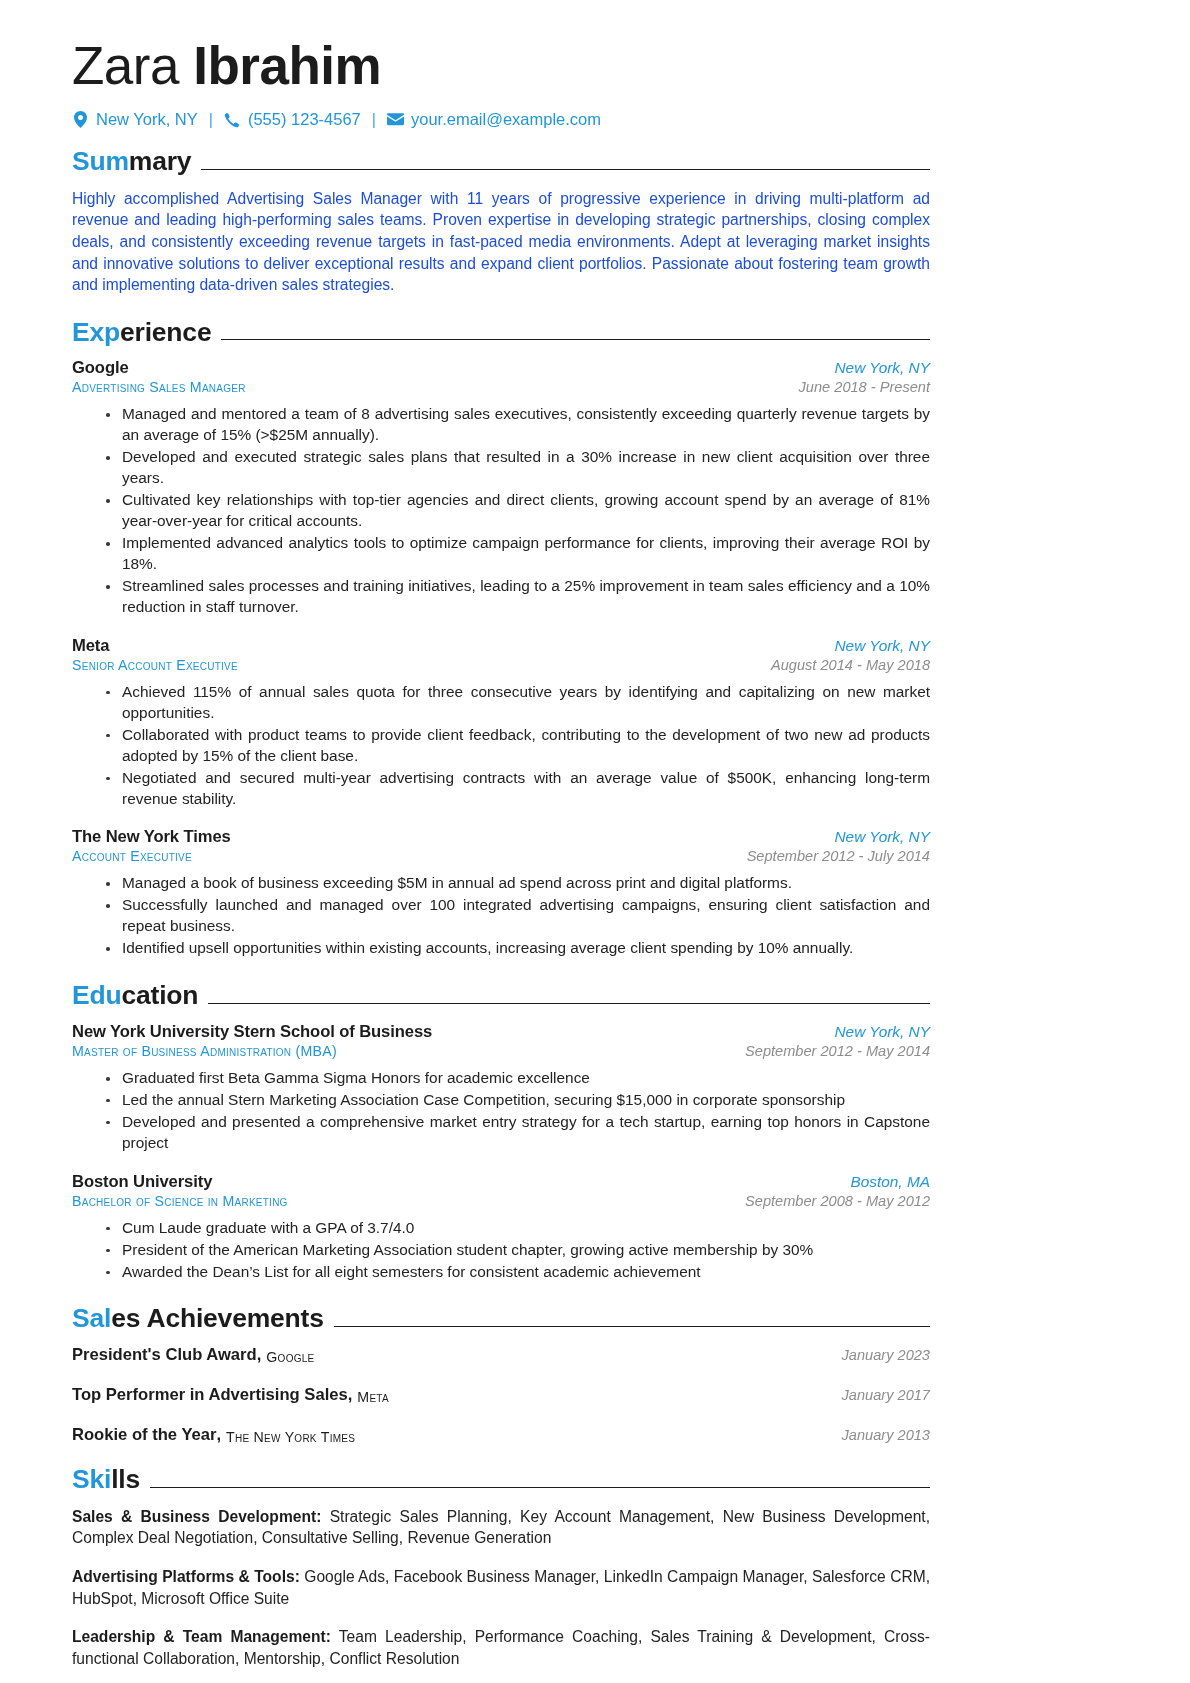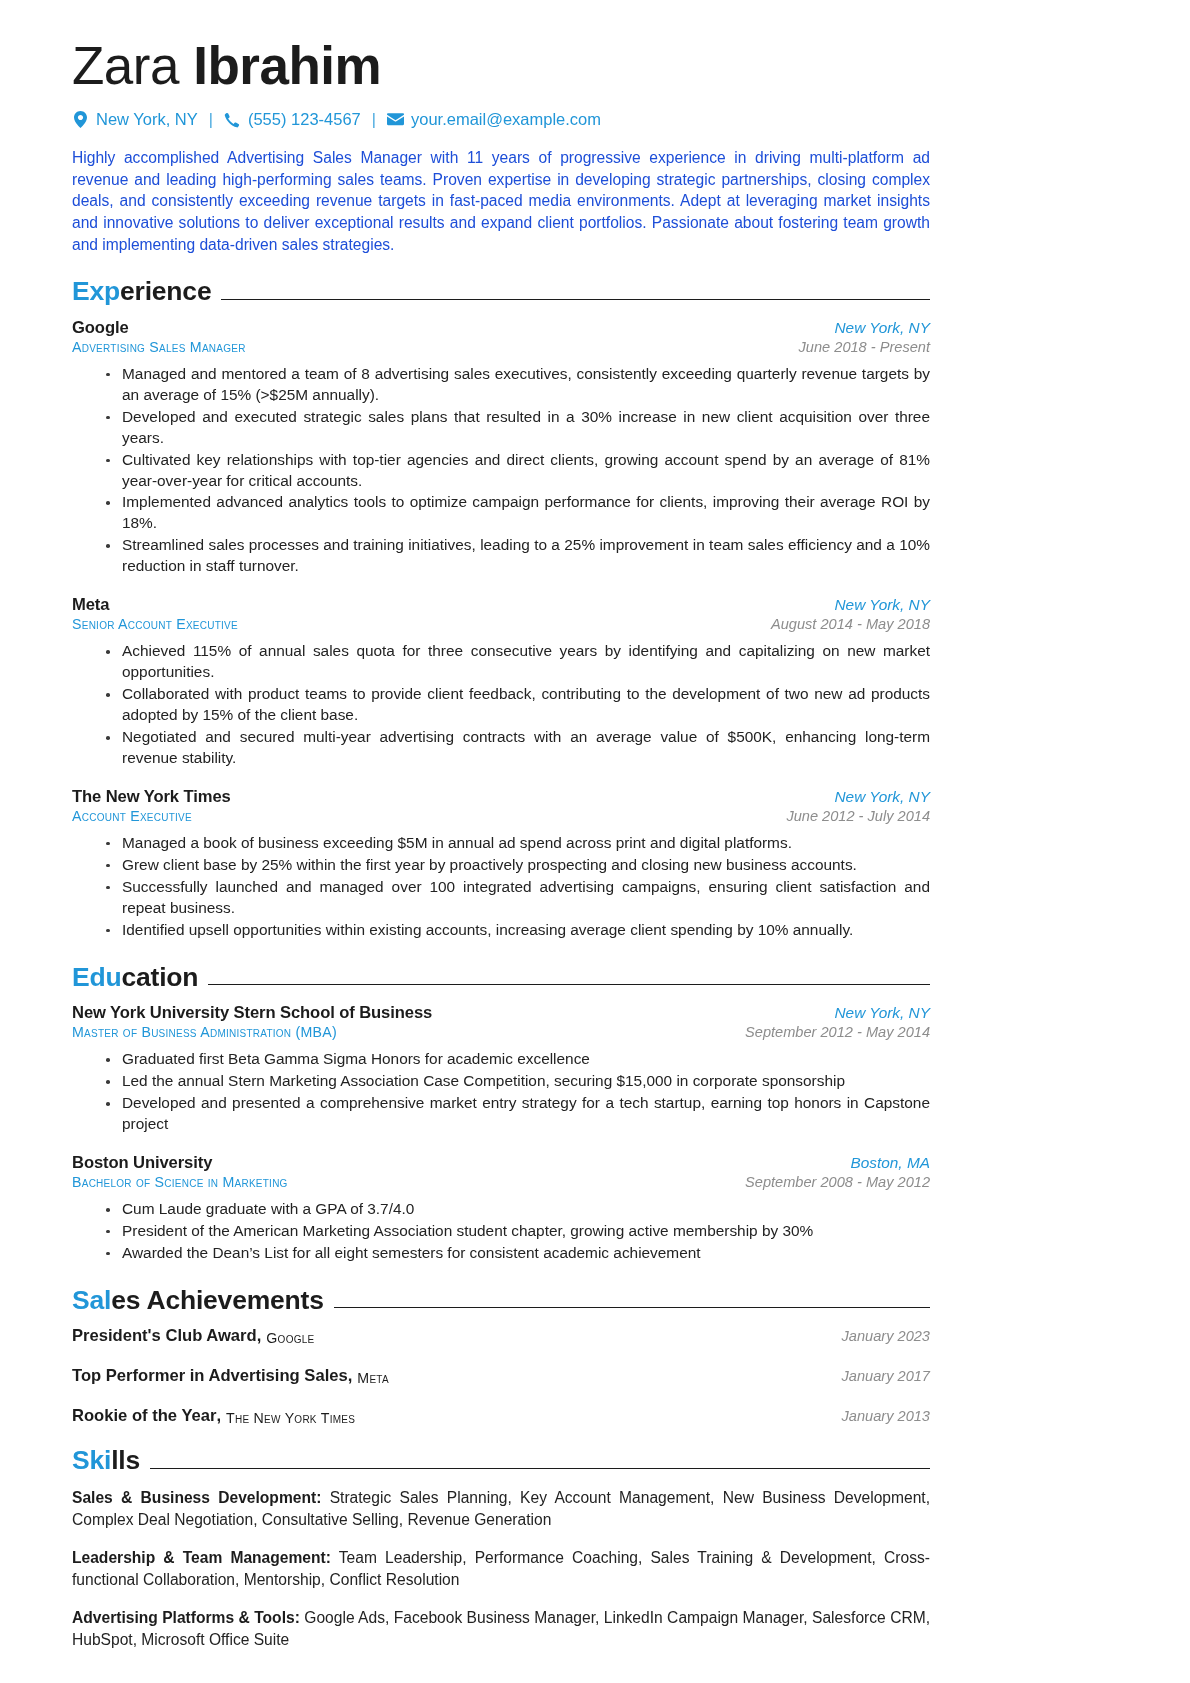--- a/index.html
+++ b/index.html
@@ -258,20 +258,24 @@
             <path d="M1.2 0H16.8C17.5 0 18 0.5 18 1.2V1.6L9 7.2L0 1.6V1.2C0 0.5 0.5 0 1.2 0Z" fill="#2196d8"></path>
             <path d="M0 3.3L8.6 8.7C8.85 8.85 9.15 8.85 9.4 8.7L18 3.3V11.3C18 12 17.5 12.5 16.8 12.5H1.2C0.5 12.5 0 12 0 11.3V3.3Z" fill="#2196d8"></path>
           </svg>
       </span>
       <span>your.email@example.com</span>
     </span>
 
   </div>
 
   <div class="section">
+    <div class="sec-head">
+      <div class="sec-title"><span class="hl">Sum</span><span>mary</span></div>
+      <div class="sec-rule"></div>
+    </div>
     <div class="body-text">Highly accomplished Advertising Sales Manager with 11 years of progressive experience in driving multi-platform ad revenue and leading high-performing sales teams. Proven expertise in developing strategic partnerships, closing complex deals, and consistently exceeding revenue targets in fast-paced media environments. Adept at leveraging market insights and innovative solutions to deliver exceptional results and expand client portfolios. Passionate about fostering team growth and implementing data-driven sales strategies.</div>
   </div>
 
   <div class="section sec-gap-lg">
     <div class="sec-head">
       <div class="sec-title"><span class="hl">Exp</span><span>erience</span></div>
       <div class="sec-rule"></div>
     </div>
 
     <div class="entry">
@@ -308,25 +312,24 @@
       </ul>
     </div>
 
     <div class="entry">
       <div class="entry-row">
         <span class="entry-org">The New York Times</span>
         <span class="entry-loc">New York, NY</span>
       </div>
       <div class="entry-row entry-subrow">
         <span class="entry-role">Account Executive</span>
-        <span class="entry-date">June 2012 - July 2014</span>
+        <span class="entry-date">September 2012 - July 2014</span>
       </div>
       <ul class="bullets">
         <li>Managed a book of business exceeding $5M in annual ad spend across print and digital platforms.</li>
-        <li>Grew client base by 25% within the first year by proactively prospecting and closing new business accounts.</li>
         <li>Successfully launched and managed over 100 integrated advertising campaigns, ensuring client satisfaction and repeat business.</li>
         <li>Identified upsell opportunities within existing accounts, increasing average client spending by 10% annually.</li>
       </ul>
     </div>
   </div>
 
   <div class="section sec-gap-lg">
     <div class="sec-head">
       <div class="sec-title"><span class="hl">Edu</span><span>cation</span></div>
       <div class="sec-rule"></div>
@@ -404,23 +407,23 @@
       <div class="sec-title"><span class="hl">Ski</span><span>lls</span></div>
       <div class="sec-rule"></div>
     </div>
 
     <div class="skill-row">
       <span class="skill-cat">Sales &amp; Business Development:</span>
       <span>Strategic Sales Planning, Key Account Management, New Business Development, Complex Deal Negotiation, Consultative Selling, Revenue Generation</span>
     </div>
 
     <div class="skill-row">
+      <span class="skill-cat">Advertising Platforms &amp; Tools:</span>
+      <span>Google Ads, Facebook Business Manager, LinkedIn Campaign Manager, Salesforce CRM, HubSpot, Microsoft Office Suite</span>
+    </div>
+
+    <div class="skill-row">
       <span class="skill-cat">Leadership &amp; Team Management:</span>
       <span>Team Leadership, Performance Coaching, Sales Training &amp; Development, Cross-functional Collaboration, Mentorship, Conflict Resolution</span>
     </div>
-
-    <div class="skill-row">
-      <span class="skill-cat">Advertising Platforms &amp; Tools:</span>
-      <span>Google Ads, Facebook Business Manager, LinkedIn Campaign Manager, Salesforce CRM, HubSpot, Microsoft Office Suite</span>
-    </div>
   </div>
 
 </div>
 
 </body></html>

